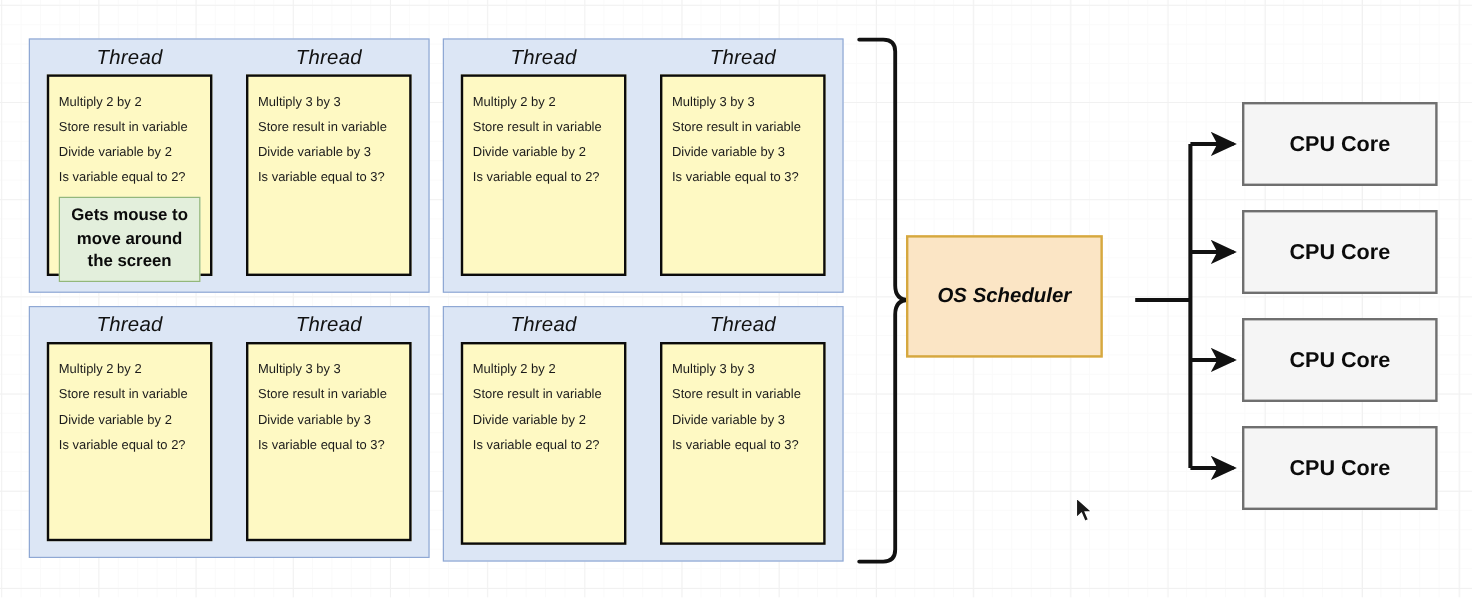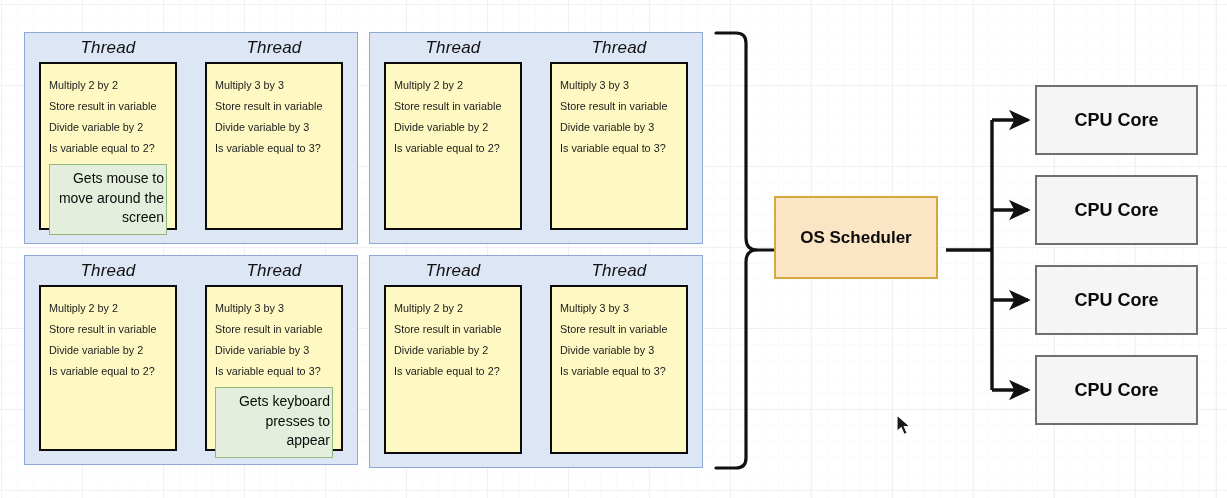--- a/index.html
+++ b/index.html
@@ -65,22 +65,22 @@
     font-size: 10.8px;
     color: #1b1b1b;
     line-height: 21px;
     white-space: nowrap;
   }
   .callout {
     margin-top: 5px;
     background: #e3efdc;
     border: 1.5px solid #93b77b;
     box-sizing: border-box;
-    text-align: right;
-    font-weight: normal;
+    text-align: center;
+    font-weight: bold;
     font-size: 14px;
     line-height: 19.5px;
     color: #0b0b0b;
     padding: 4px 2px 6px 2px;
   }
 
   
   .scheduler {
     position: absolute;
     background: #fbe5c5;
@@ -181,21 +181,20 @@
         <div class="step">Is variable equal to 2?</div>
       </div>
     </div>
     <div class="thread-col" style="left:50%;">
       <div class="thread-title">Thread</div>
       <div class="thread-box">
         <div class="step">Multiply 3 by 3</div>
         <div class="step">Store result in variable</div>
         <div class="step">Divide variable by 3</div>
         <div class="step">Is variable equal to 3?</div>
-        <div class="callout">Gets keyboard presses to appear</div>
       </div>
     </div>
   </div>
 
   <div class="thread-group" style="left:369px; top:255px; width:334px; height:213px;">
     <div class="thread-col" style="left:0;">
       <div class="thread-title">Thread</div>
       <div class="thread-box">
         <div class="step">Multiply 2 by 2</div>
         <div class="step">Store result in variable</div>
@@ -236,21 +235,21 @@
     <line x1="946" y1="250" x2="992" y2="250" stroke="#111111" stroke-width="3.4"></line>
 
     <line x1="992" y1="120" x2="992" y2="390" stroke="#111111" stroke-width="3.4"></line>
 
     <line x1="992" y1="120" x2="1028" y2="120" stroke="#111111" stroke-width="3.4" marker-end="url(#arrowhead)"></line>
     <line x1="992" y1="210" x2="1028" y2="210" stroke="#111111" stroke-width="3.4" marker-end="url(#arrowhead)"></line>
     <line x1="992" y1="300" x2="1028" y2="300" stroke="#111111" stroke-width="3.4" marker-end="url(#arrowhead)"></line>
     <line x1="992" y1="390" x2="1028" y2="390" stroke="#111111" stroke-width="3.4" marker-end="url(#arrowhead)"></line>
   </svg>
 
-  <div class="scheduler" style="left:774px; top:196px; width:164px; height:83px;">
+  <div class="scheduler" style="left:755px; top:196px; width:164px; height:102px;font-style:italic;">
     <span>OS Scheduler</span>
   </div>
 
   <div class="cpu-core" style="left:1035px; top:85px; width:163px; height:70px;">
     <span>CPU Core</span>
   </div>
   <div class="cpu-core" style="left:1035px; top:175px; width:163px; height:70px;">
     <span>CPU Core</span>
   </div>
   <div class="cpu-core" style="left:1035px; top:265px; width:163px; height:70px;">

